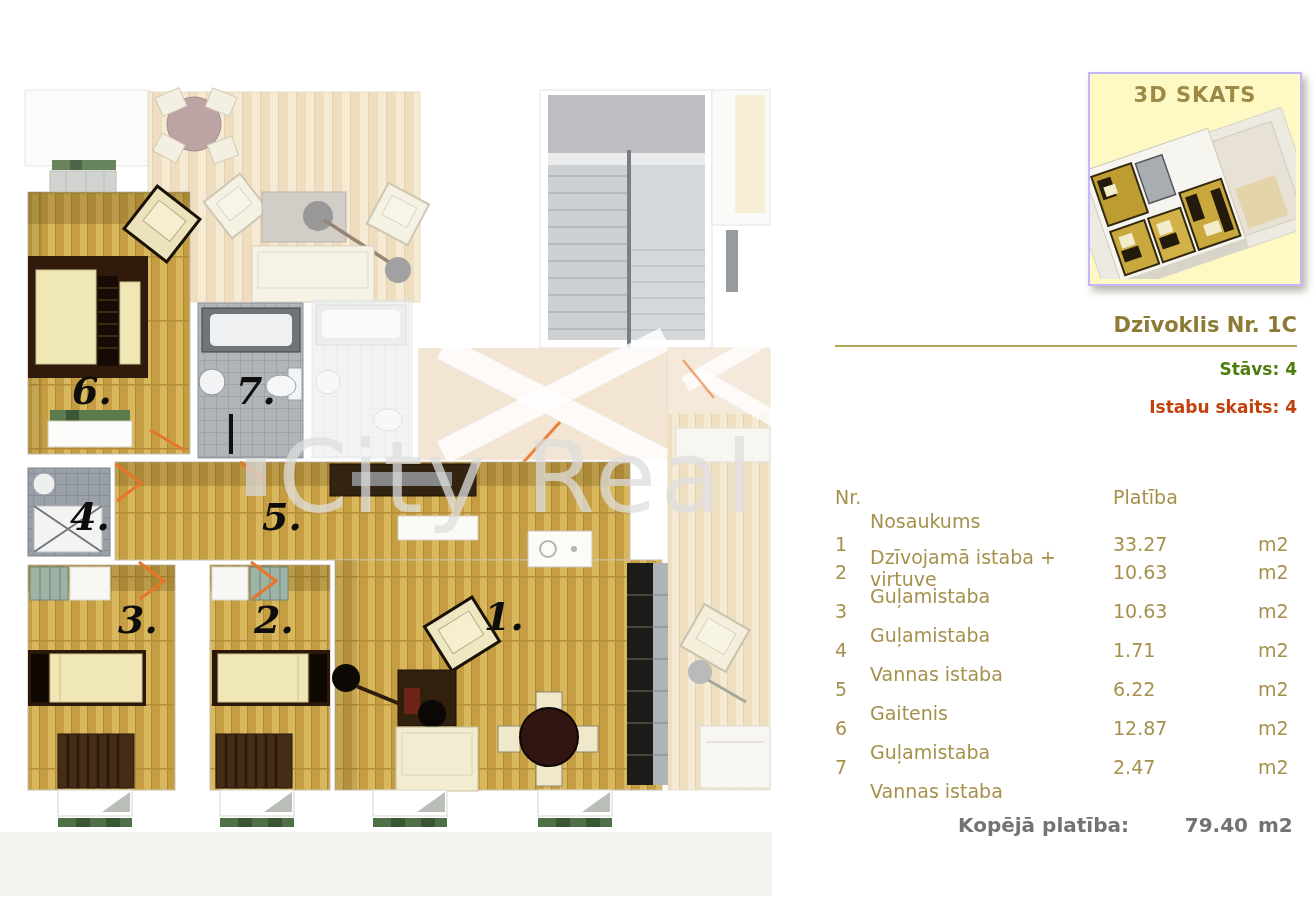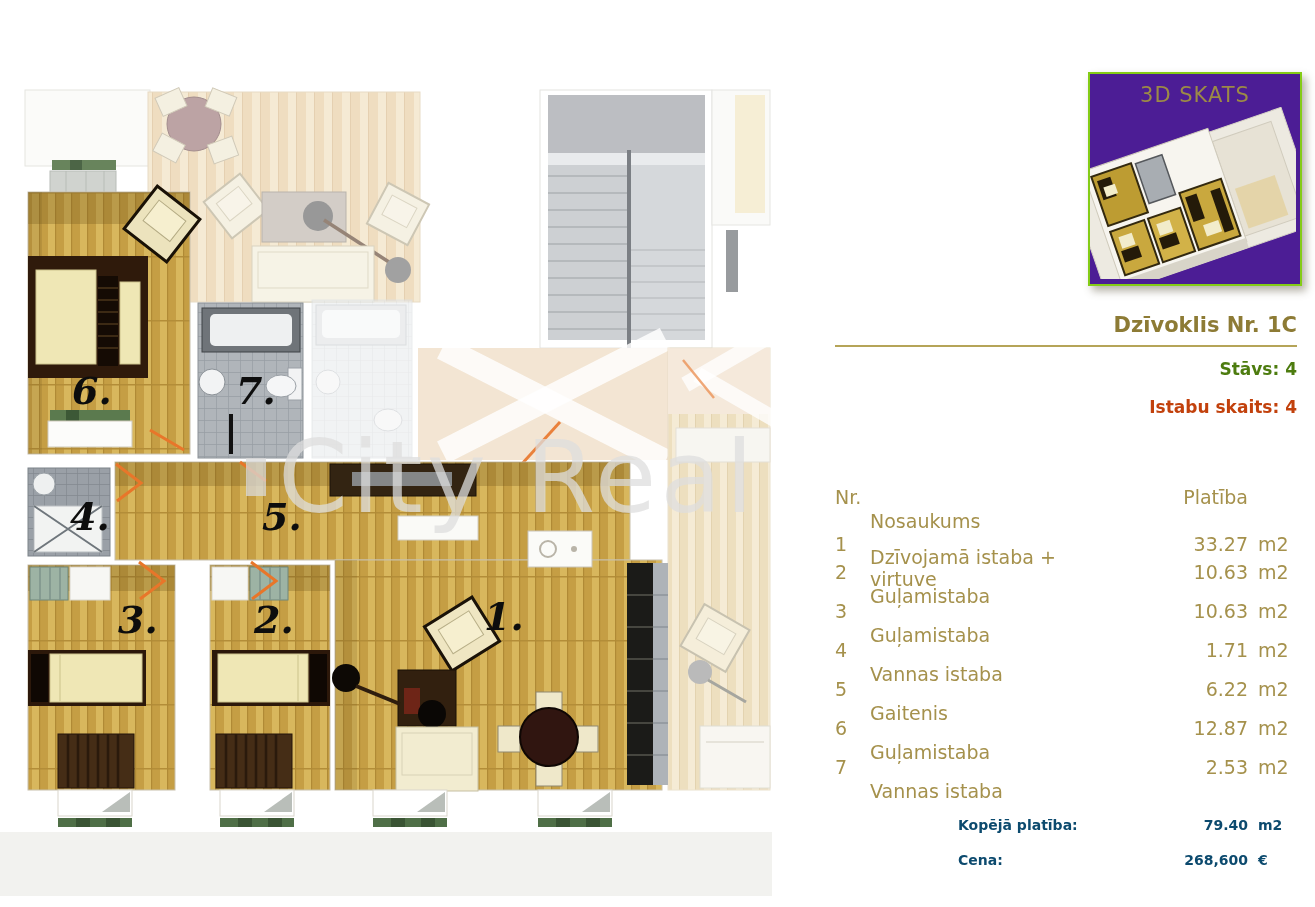--- a/index.html
+++ b/index.html
@@ -1,36 +1,36 @@
 <!DOCTYPE html>
 <html><head>
 <meta charset="utf-8">
 <style>
   html,body{margin:0;padding:0;background:#fff;}
   #stage{position:relative;width:1315px;height:907px;background:#fff;overflow:hidden;
          font-family:"DejaVu Sans",sans-serif;}
   #planwrap{position:absolute;left:0;top:0;width:830px;height:907px;}
   
   .panel{position:absolute;left:835px;top:0;width:462px;height:907px;}
-  .thumb{position:absolute;left:253px;top:72px;width:210px;height:210px;border:2px solid #84cc16;
-         background:#4c1d95;box-shadow:4px 5px 8px rgba(90,85,60,.45);cursor:pointer;}
+  .thumb{position:absolute;left:253px;top:72px;width:210px;height:210px;border:2px solid #c4b5fd;
+         background:#fef9c3;box-shadow:4px 5px 8px rgba(90,85,60,.45);cursor:pointer;font-weight:bold;}
   .thumb-label{text-align:center;margin-top:9px;font-size:21px;color:#9c8a46;letter-spacing:1px;}
   .title{position:absolute;top:313px;right:0;font-size:21px;font-weight:bold;color:#8d7b35;white-space:nowrap;}
   .rule{position:absolute;top:345px;left:0;width:462px;height:2px;background:#b5a458;}
   .floor{position:absolute;top:359px;right:0;font-size:17px;font-weight:bold;color:#4d7c0f;}
   .roomscount{position:absolute;top:397px;right:0;font-size:17px;font-weight:bold;color:#c2410c;}
   .rtable{position:absolute;top:462px;left:0;width:462px;color:#a5914c;font-size:19px;}
   .thead,.trow{display:grid;grid-template-columns:26px 252px 135px 49px;align-items:center;}
   .thead{height:30px;margin-bottom:6px;}
   .trow{height:39px;}
   .c-nr{text-align:left;}
   .c-name{padding-left:9px;margin-top:48px;}
-  .c-area{text-align:right;}
+  .c-area{}
   .c-unit{padding-left:10px;}
-  .totals{position:absolute;top:812px;left:0;width:462px;font-size:14px;font-weight:bold;color:#0c4a6e;}
+  .totals{position:absolute;top:812px;left:0;width:462px;font-size:20px;font-weight:bold;color:#737373;}
   .total-row{display:flex;line-height:26px;margin-bottom:9px;}
   .t-spacer{width:123px;flex:none;}
   .t-value{flex:1;text-align:right;}
   .t-unit{width:49px;flex:none;padding-left:10px;box-sizing:border-box;}
   
   .rlabel{font-family:"DejaVu Serif",serif;font-style:italic;font-weight:bold;font-size:38px;fill:#0d0d0d;}
   .wmark{font-family:"DejaVu Sans",sans-serif;font-size:100px;fill:#dedede;fill-opacity:.75;letter-spacing:4px;}
 </style>
 </head>
 <body>
@@ -435,34 +435,28 @@
   <div class="trow">
     <div class="c-nr">6</div>
     <div class="c-name">Guļamistaba</div>
     <div class="c-area">12.87</div>
     <div class="c-unit">m2</div>
   </div>
 
   <div class="trow">
     <div class="c-nr">7</div>
     <div class="c-name">Vannas istaba</div>
-    <div class="c-area">2.53</div>
+    <div class="c-area">2.47</div>
     <div class="c-unit">m2</div>
   </div>
 </div>
     </div>
 
     <div class="totals">
       <div class="total-row">
         <span class="t-spacer"></span>
         <span class="t-label">Kopējā platība:</span>
         <span class="t-value">79.40</span>
         <span class="t-unit">m2</span>
       </div>
-      <div class="total-row">
-        <span class="t-spacer"></span>
-        <span class="t-label">Cena:</span>
-        <span class="t-value">268,600</span>
-        <span class="t-unit">€</span>
-      </div>
     </div>
   </div>
 </div>
 
 </body></html>

